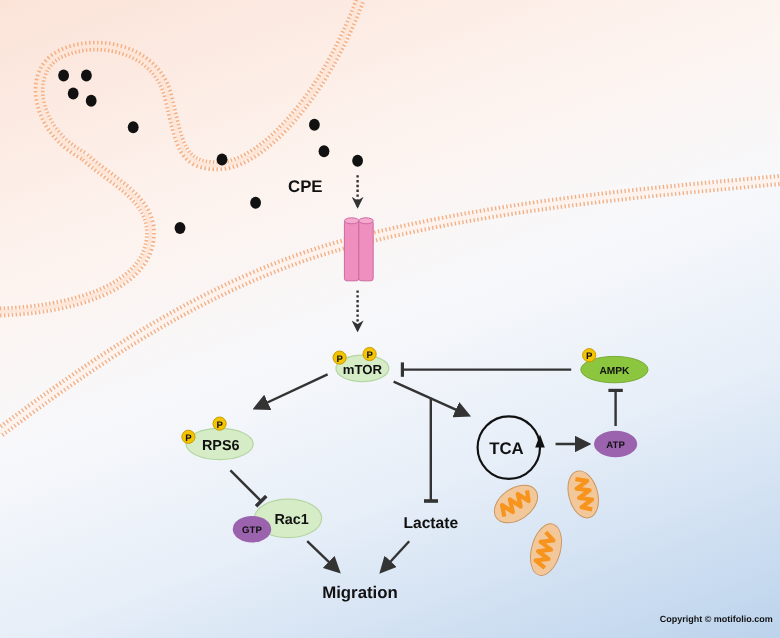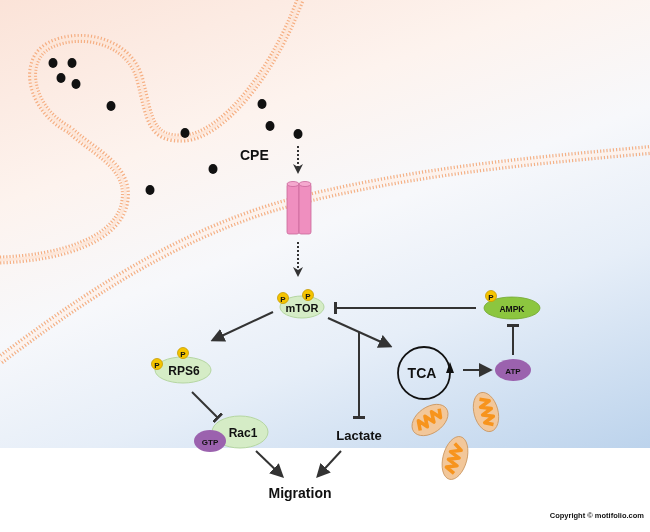--- a/index.html
+++ b/index.html
@@ -1,17 +1,17 @@
 <!DOCTYPE html>
 <html><head>
   <meta charset="utf-8">
   <style>
     html, body { margin: 0; padding: 0; }
     body { width: 650px; height: 532px; overflow: hidden; font-family: "Liberation Sans", sans-serif; }
-    #stage { position: relative; width: 650px; height: 448px;
+    #stage { position: relative; width: 650px; height: 532px;
       background: linear-gradient(160deg, #fbe3d8 0%, #fdf3ee 30%, #f7f8fb 50%, #e6eef8 70%, #bcd3ec 100%); }
     svg { position: absolute; left: 0; top: 0; }
     .lbl { font-family: "Liberation Sans", sans-serif; font-weight: bold; fill: #111; }
   </style>
 </head>
 <body>
 
 <div id="stage">
 <svg width="650" height="532" viewBox="0 0 650 532">
   <defs>

